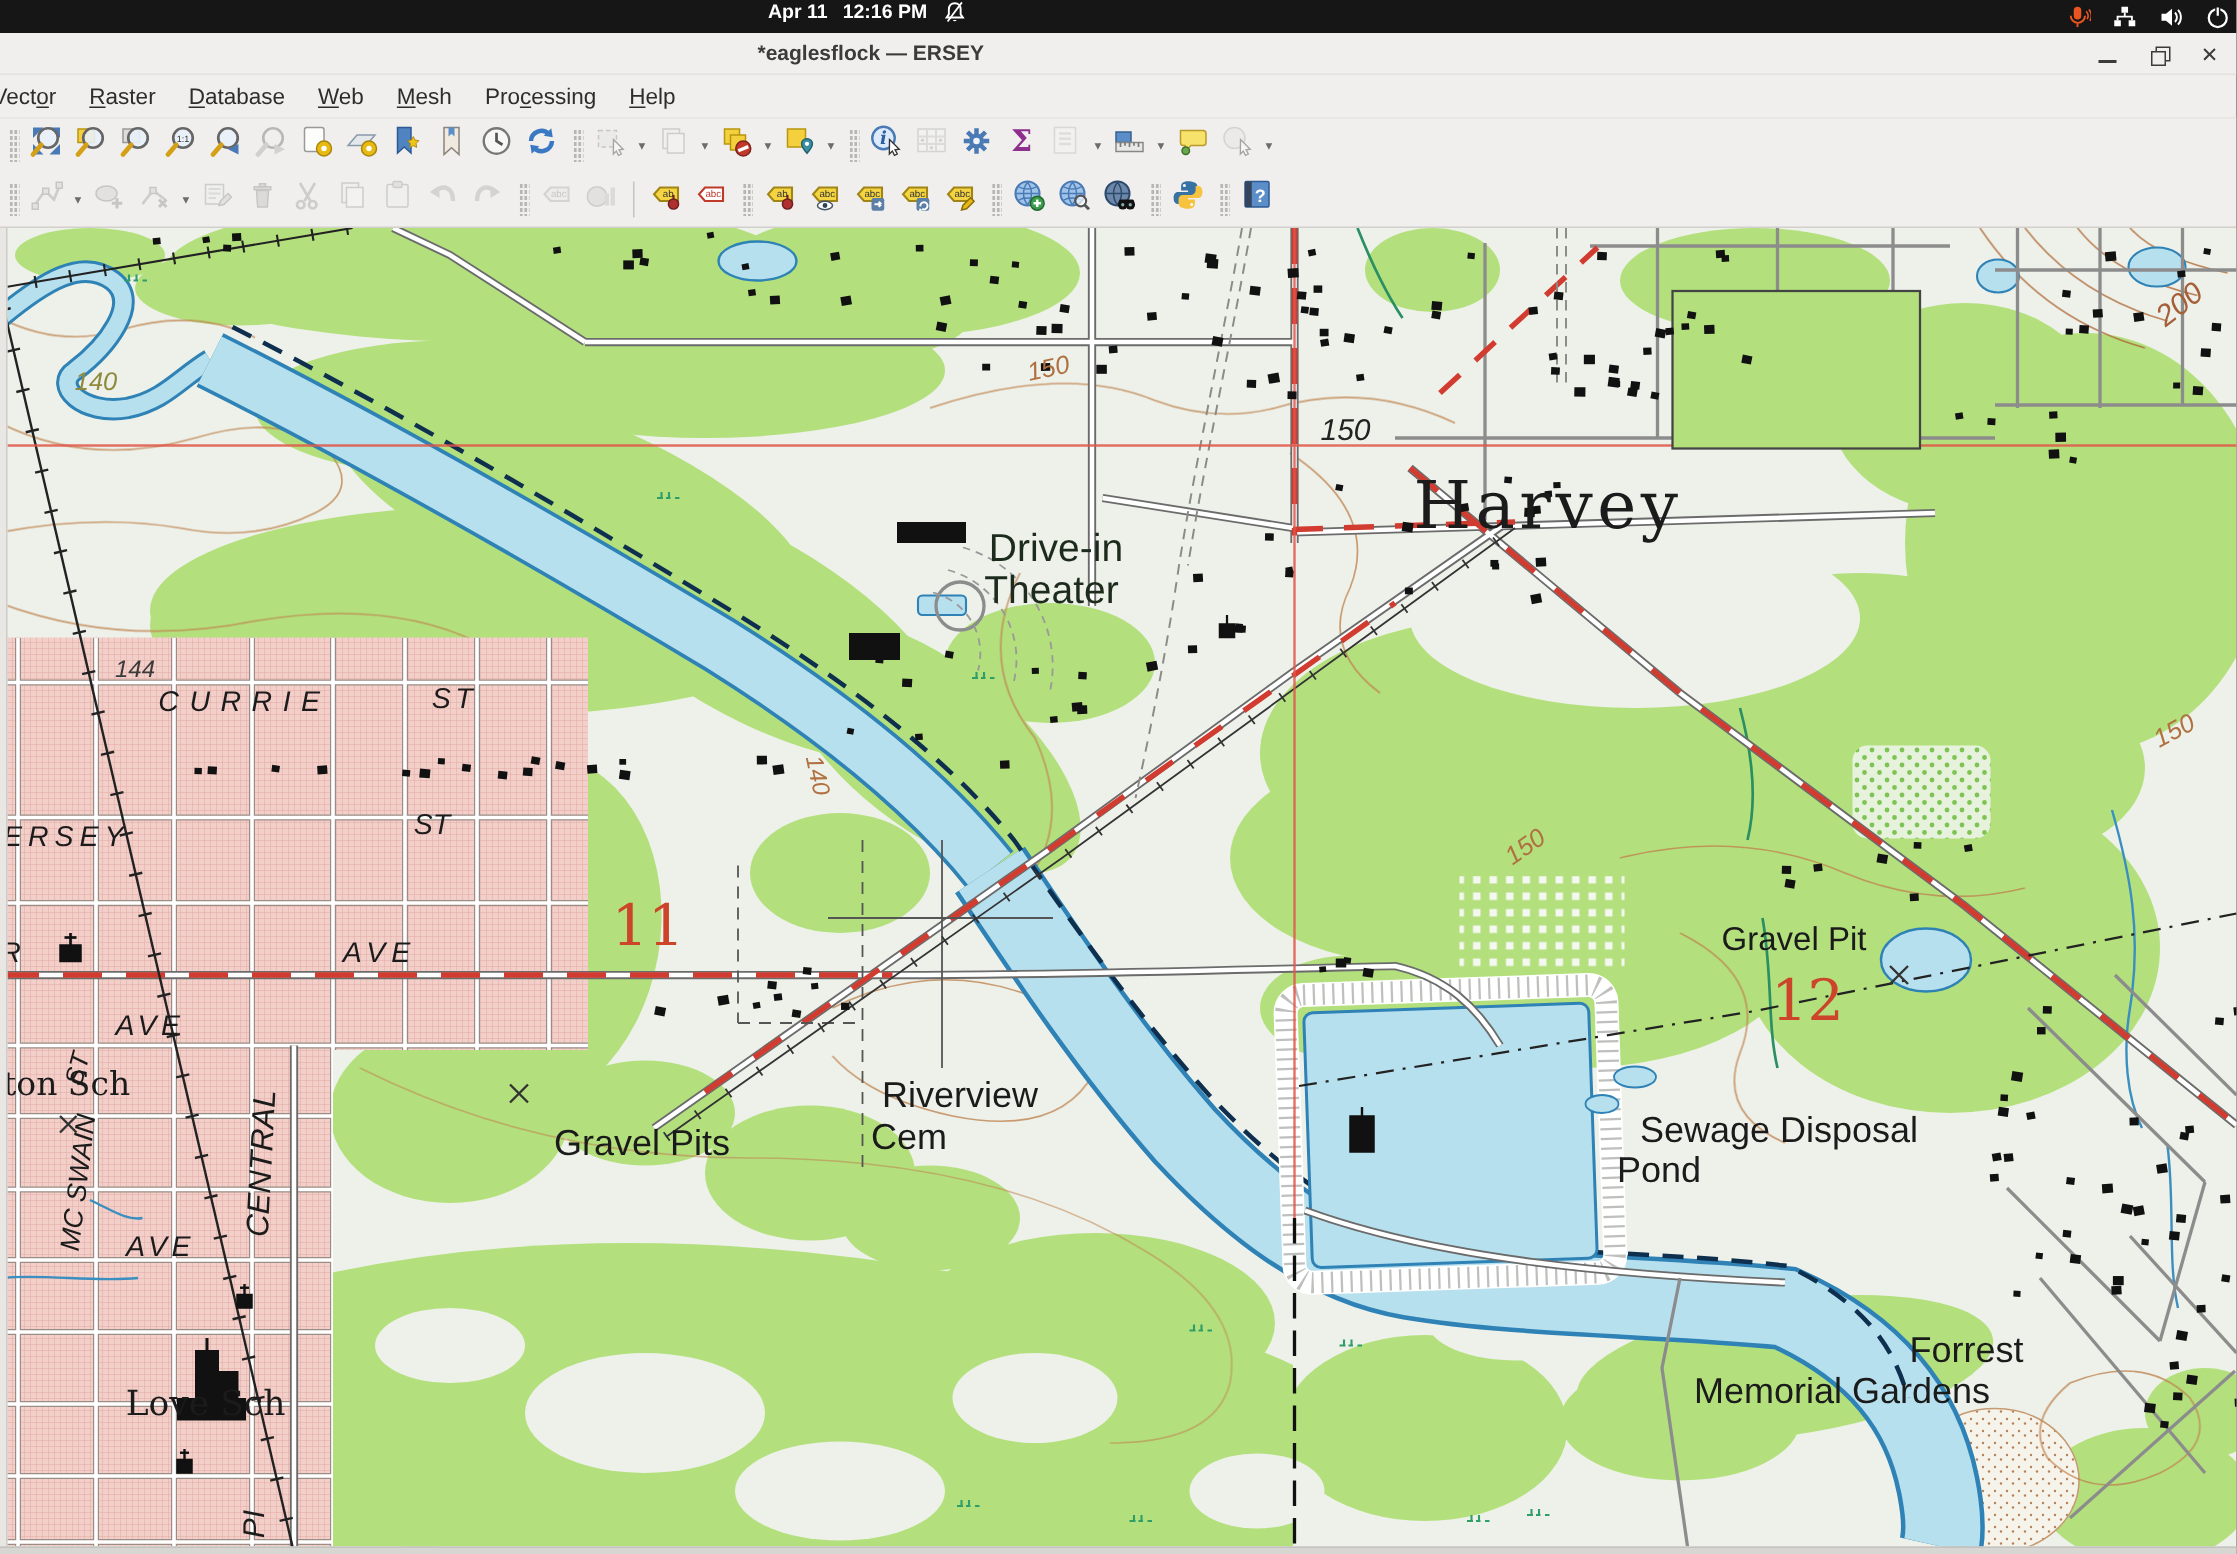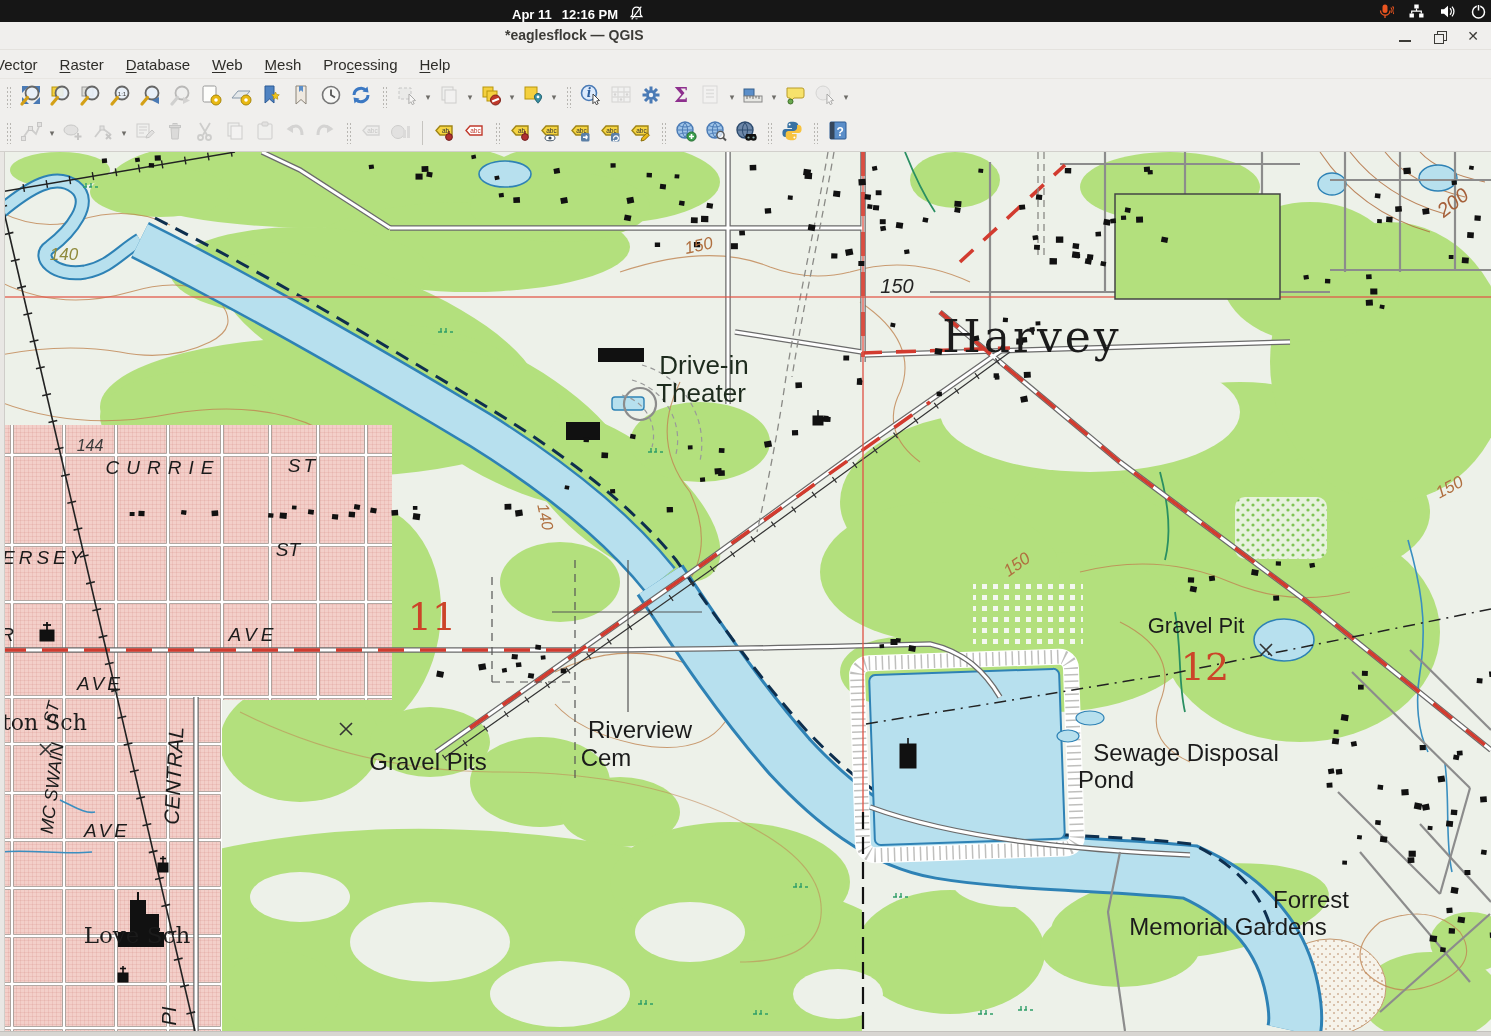--- a/index.html
+++ b/index.html
@@ -6,21 +6,21 @@
     --water:#b7e0ee; --water-edge:#2e82b5; --veg:#b3e07d; --urban:#f3cfc9;
     --hwy:#d23b2f; --section:#e0574a; --contour:#c08552; --mapbg:#edf1e9; --rednum:#cc4429;
     --chrome:#f0efed; --chrome-border:#d2d0cc;
   }
   *{margin:0;padding:0;box-sizing:border-box;}
   body{font-family:"Liberation Sans",sans-serif;background:#000;}
   .screen{position:relative;width:1491px;height:1036px;overflow:hidden;background:var(--chrome);}
   
   .sysbar{position:absolute;left:0;top:0;width:100%;height:22px;background:#161616;color:#fff;
     display:flex;align-items:center;font-size:13px;}
-  .sys-center{position:absolute;left:512px;top:0;height:22px;display:flex;align-items:flex-end;gap:10px;font-weight:bold;}
+  .sys-center{position:absolute;left:512px;top:0;height:22px;display:flex;align-items:flex-start;gap:10px;font-weight:bold;}
   .sys-right{position:absolute;right:4px;top:0;height:22px;display:flex;align-items:center;gap:14px;}
   .sysicon{display:inline-flex;width:17px;height:17px;align-items:center;justify-content:center;}
   
   .titlebar{position:absolute;left:0;top:22px;width:100%;height:28px;background:var(--chrome);
     border-bottom:1px solid #e4e2de;}
   .title{position:absolute;left:505px;top:5px;font-size:14px;color:#3c3b37;font-weight:bold;}
   .win-controls{position:absolute;right:10px;top:4px;display:flex;gap:18px;align-items:center;height:20px;}
   .wc{display:inline-flex;width:16px;height:16px;align-items:center;justify-content:center;color:#3c3b37;font-size:14px;cursor:pointer;}
   .wc-min{width:12px;height:1px;border-bottom:2px solid #3c3b37;margin-top:9px;}
   .wc-restore{position:relative;width:11px;height:11px;}
@@ -92,21 +92,21 @@
         <svg viewBox="0 0 17 17">
             <circle cx="8.5" cy="9" r="6" stroke="#fff" stroke-width="1.5" fill="none"></circle>
             <line x1="8.5" y1="1" x2="8.5" y2="8" stroke="#161616" stroke-width="3.4"></line>
             <line x1="8.5" y1="2" x2="8.5" y2="7.5" stroke="#fff" stroke-width="1.5"></line>
           </svg>
       </span>
     </div>
   </div>
 
   <div class="titlebar">
-    <div class="title">*eaglesflock — QGIS</div>
+    <div class="title">*eaglesflock — ERSEY</div>
     <div class="win-controls">
       <span class="wc">
           <span class="wc-min"></span>
         </span>
       <span class="wc">
           <span class="wc-restore"></span>
         </span>
       <span class="wc">✕</span>
     </div>
   </div>

